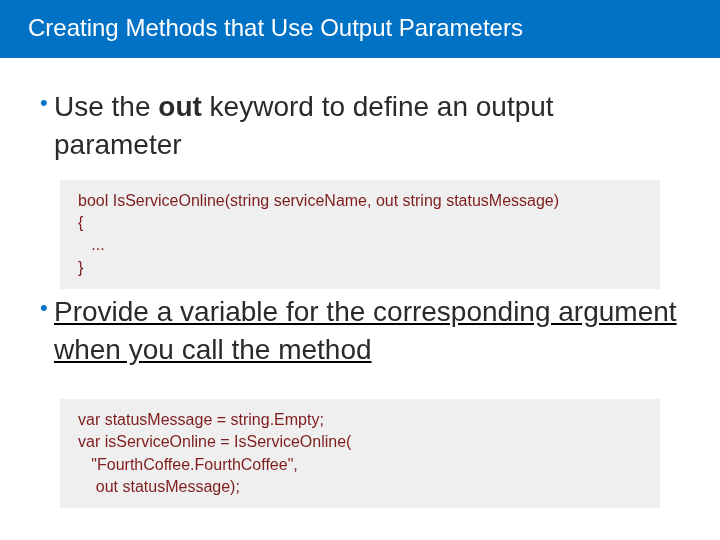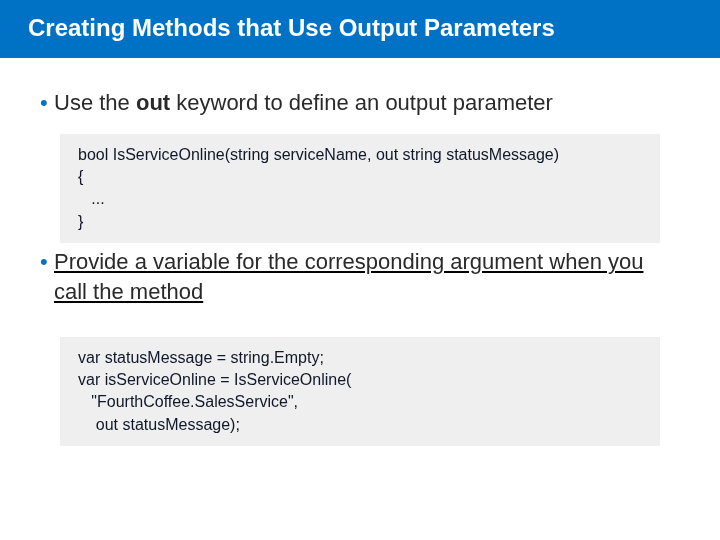--- a/index.html
+++ b/index.html
@@ -9,29 +9,29 @@
     height: 540px;
     font-family: "Segoe UI", "Segoe UI Light", Arial, sans-serif;
     background: #fff;
     overflow: hidden;
   }
   .title-bar {
     background: #0072C6;
     color: #fff;
     padding: 14px 28px 16px 28px;
     font-size: 24px;
-    font-weight: 700;
+    font-weight: 400;
   }
   .content {
     padding: 20px 40px 0 40px;
     position: relative;
   }
   .bullet {
     color: #2a2a2a;
-    font-size: 22px;
+    font-size: 28px;
     line-height: 1.35;
     margin: 10px 0 10px 0;
     padding-left: 14px;
     position: relative;
   }
   .bullet::before {
     content: "•";
     position: absolute;
     left: 0;
     color: #0072C6;
@@ -40,21 +40,21 @@
   }
   .bullet .kw {
     font-weight: 700;
   }
   .code-box {
     background: #EFEFEF;
     margin: 16px 20px 4px 20px;
     padding: 10px 18px 10px 18px;
     font-family: "Segoe UI", Arial, sans-serif;
     font-size: 16px;
-    color: #0f172a;
+    color: #7f1d1d;
     white-space: pre;
     line-height: 1.4;
     position: relative;
   }
   .code1 { z-index: 2; }
   .bullet2-wrap {
     margin-top: -6px;
     z-index: 1;
     position: relative;
     text-decoration: underline;
@@ -78,16 +78,16 @@
 {
    ...
 }</div>
 
   <div class="bullet2-wrap">
     <div class="bullet">Provide a variable for the corresponding argument when you call the method</div>
   </div>
 
   <div class="code-box code2">var statusMessage = string.Empty;
 var isServiceOnline = IsServiceOnline(
-   "FourthCoffee.SalesService",
+   "FourthCoffee.FourthCoffee",
     out statusMessage);</div>
 
 </div>
 
 </body></html>

